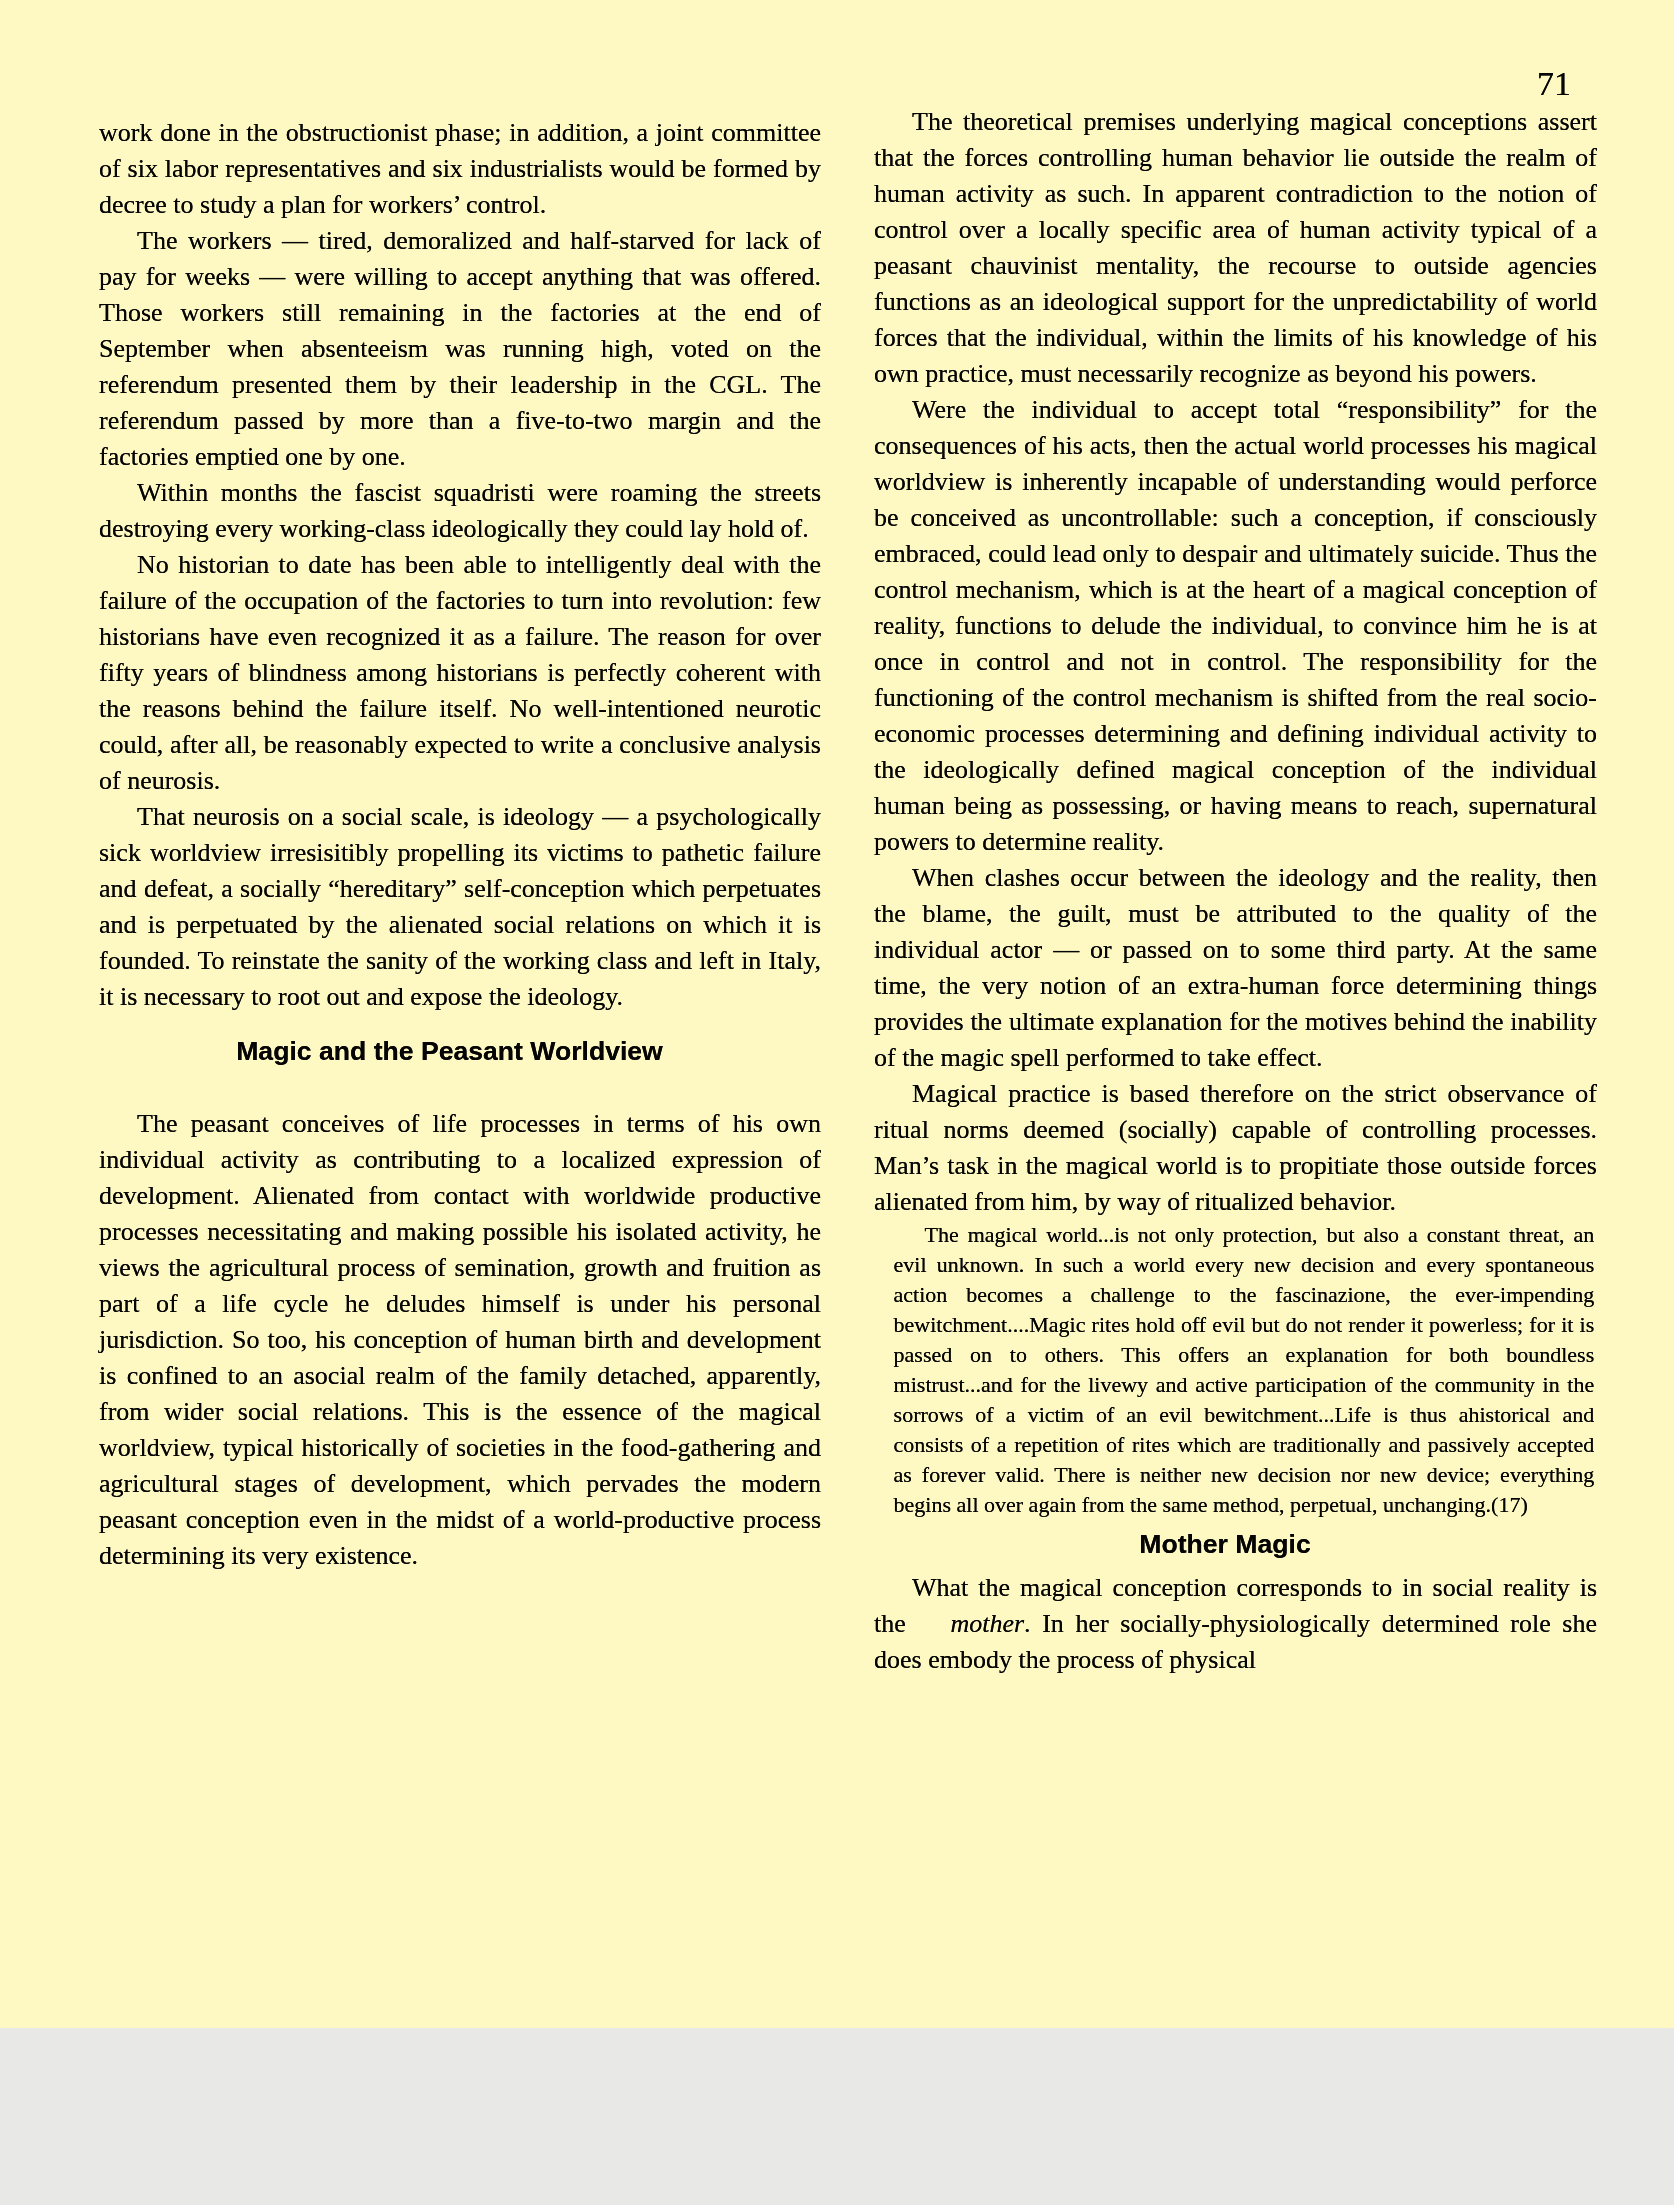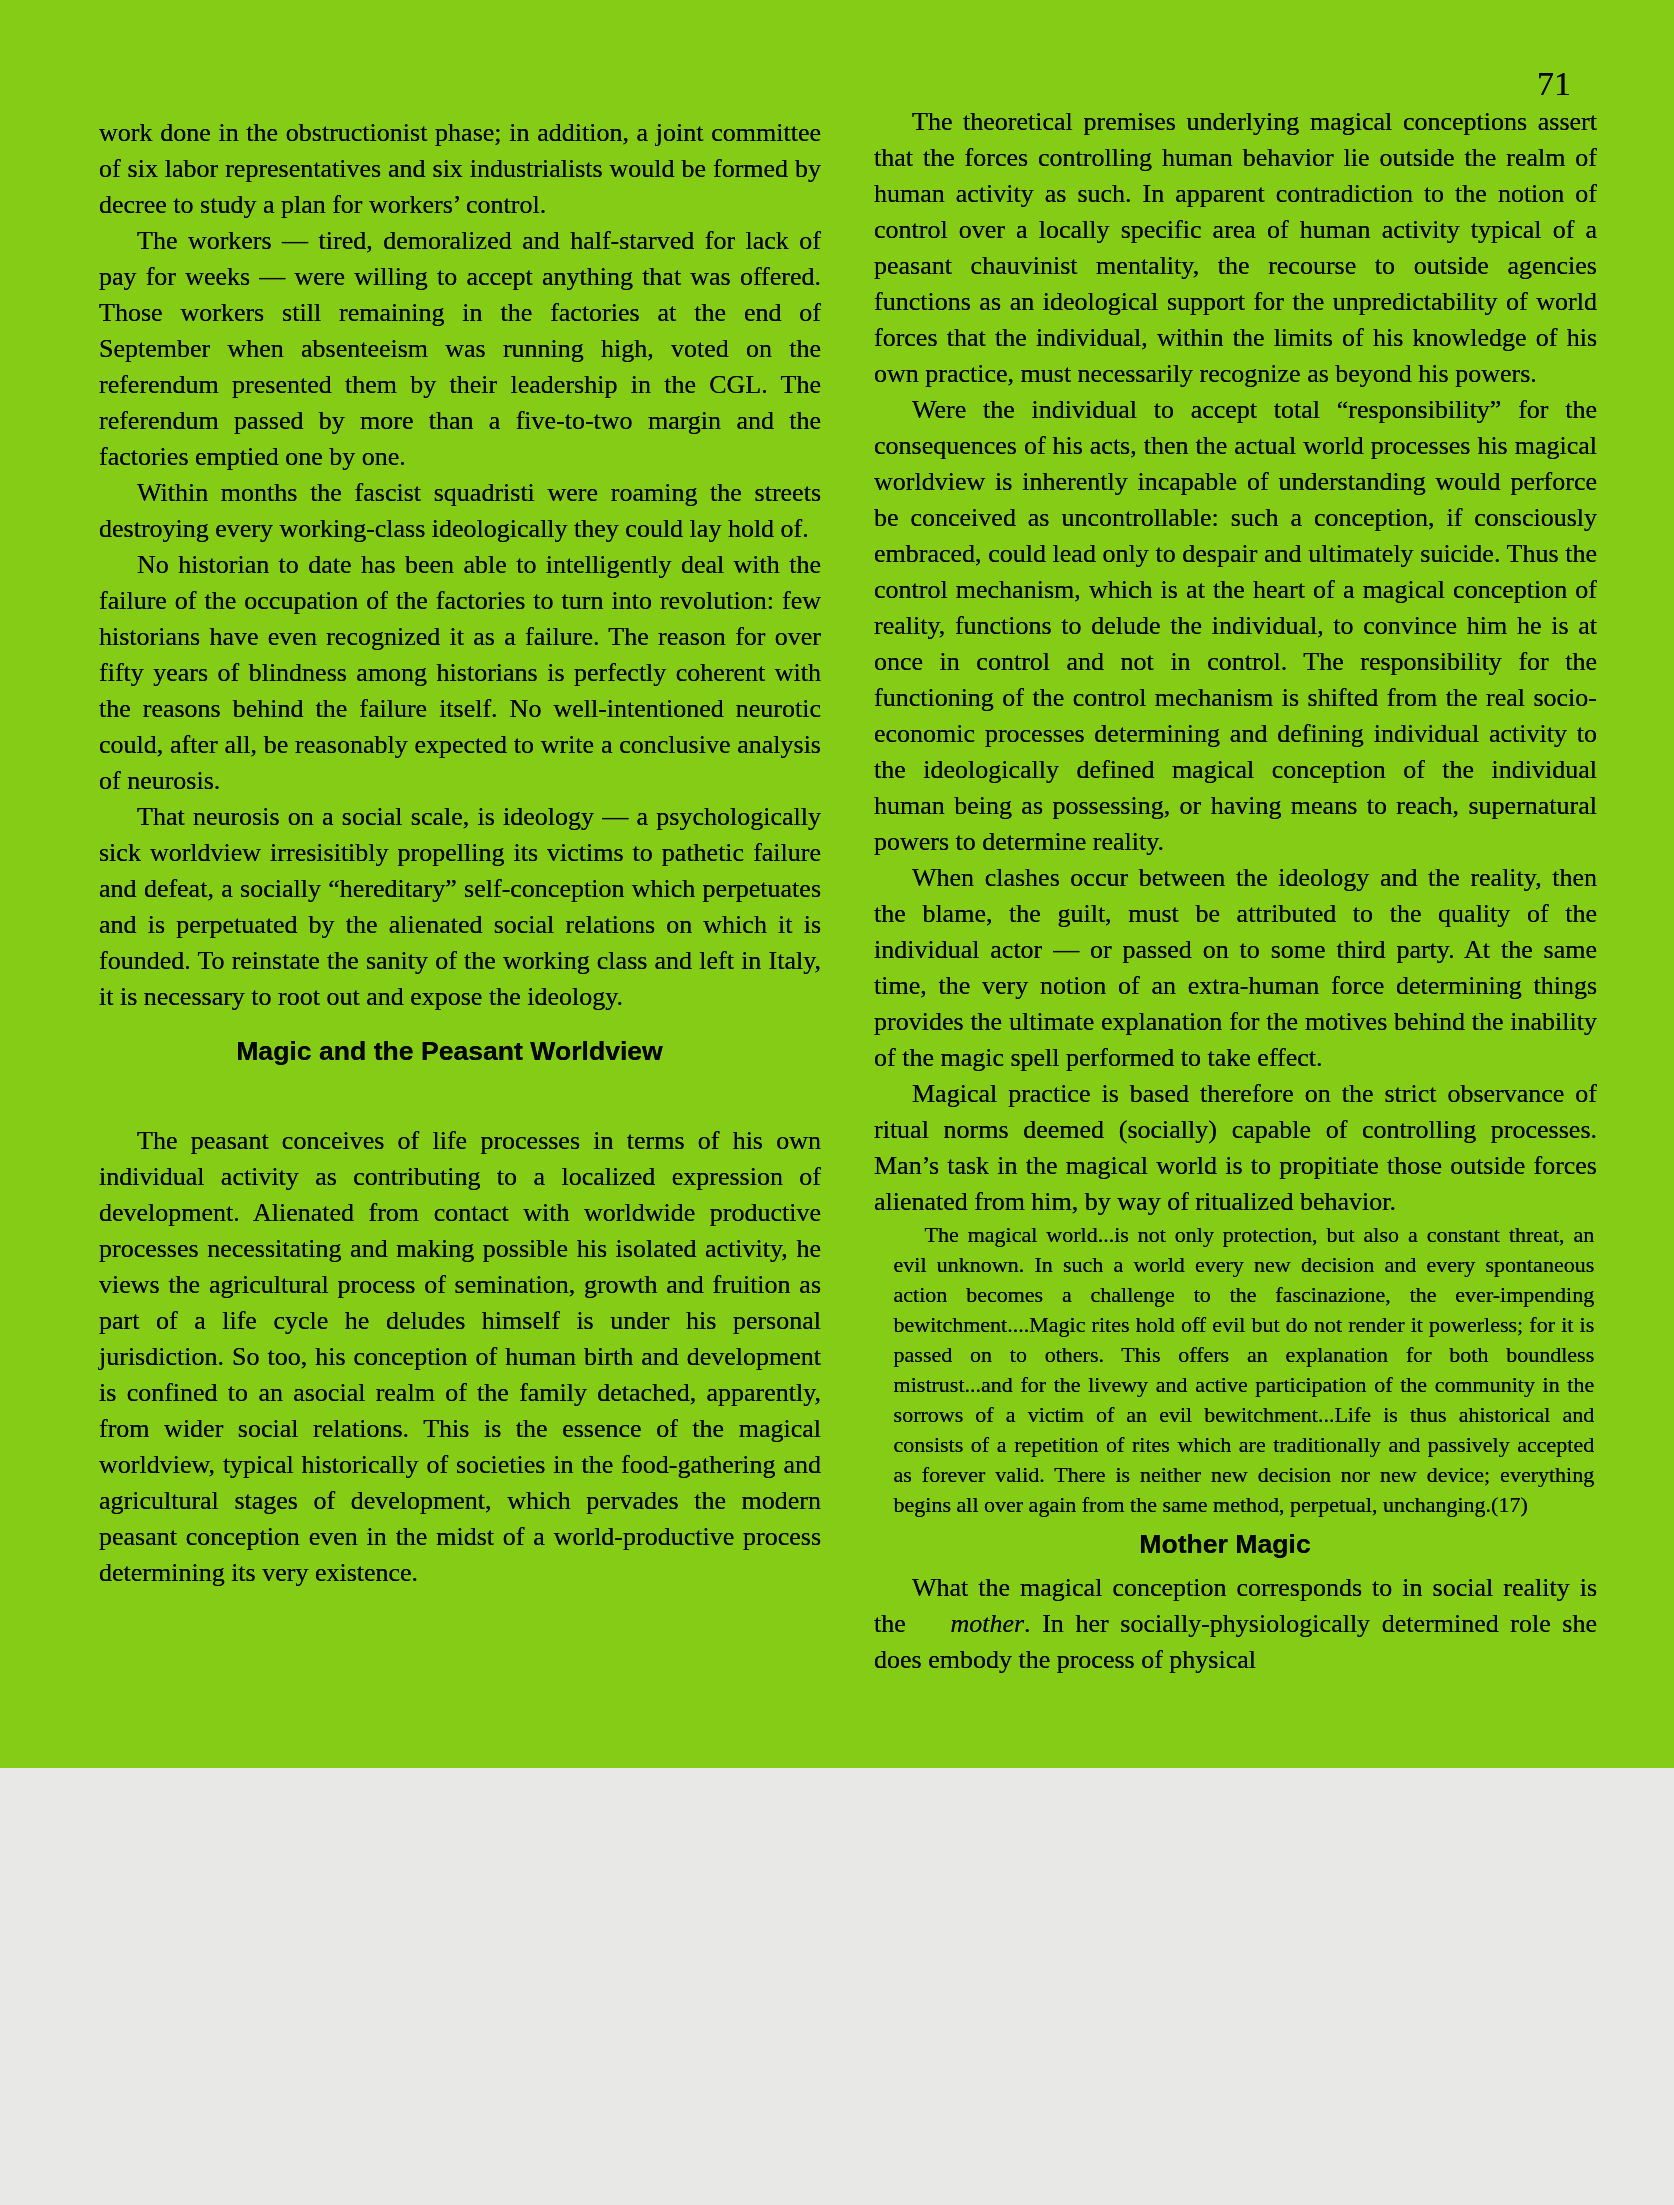--- a/index.html
+++ b/index.html
@@ -3,22 +3,22 @@
 <meta charset="utf-8">
 <style>
   html, body {
     margin: 0;
     padding: 0;
     background: #e8e8e6;
   }
   .page {
     position: relative;
     width: 1674px;
-    height: 1768px;
-    background: #84cc16;
+    height: 2028px;
+    background: #fef9c3;
     overflow: hidden;
     font-family: "Liberation Serif", serif;
     color: #050505;
   }
   .page-number {
     position: absolute;
     top: 67px;
     left: 1537px;
     font-size: 34px;
     line-height: 1;
@@ -47,21 +47,21 @@
     text-indent: 0;
     margin: 43px 21px 52px 0;
     text-shadow: 0 0 0.6px rgba(0,0,0,0.9);
   }
   h3.sub-heading {
     font-family: "Liberation Sans", sans-serif;
     font-weight: bold;
     font-size: 26.6px;
     text-align: center;
     text-indent: 0;
-    margin: 18px 21px 54px 0;
+    margin: 18px 21px 37px 0;
     text-shadow: 0 0 0.6px rgba(0,0,0,0.9);
   }
   h3.sub-heading-tight {
     margin: 5.6px 21px 8.4px 0;
   }
   blockquote.quote {
     margin: 0 2.8px 0 19.6px;
     font-size: 22px;
     line-height: 30px;
     text-indent: 31px;

